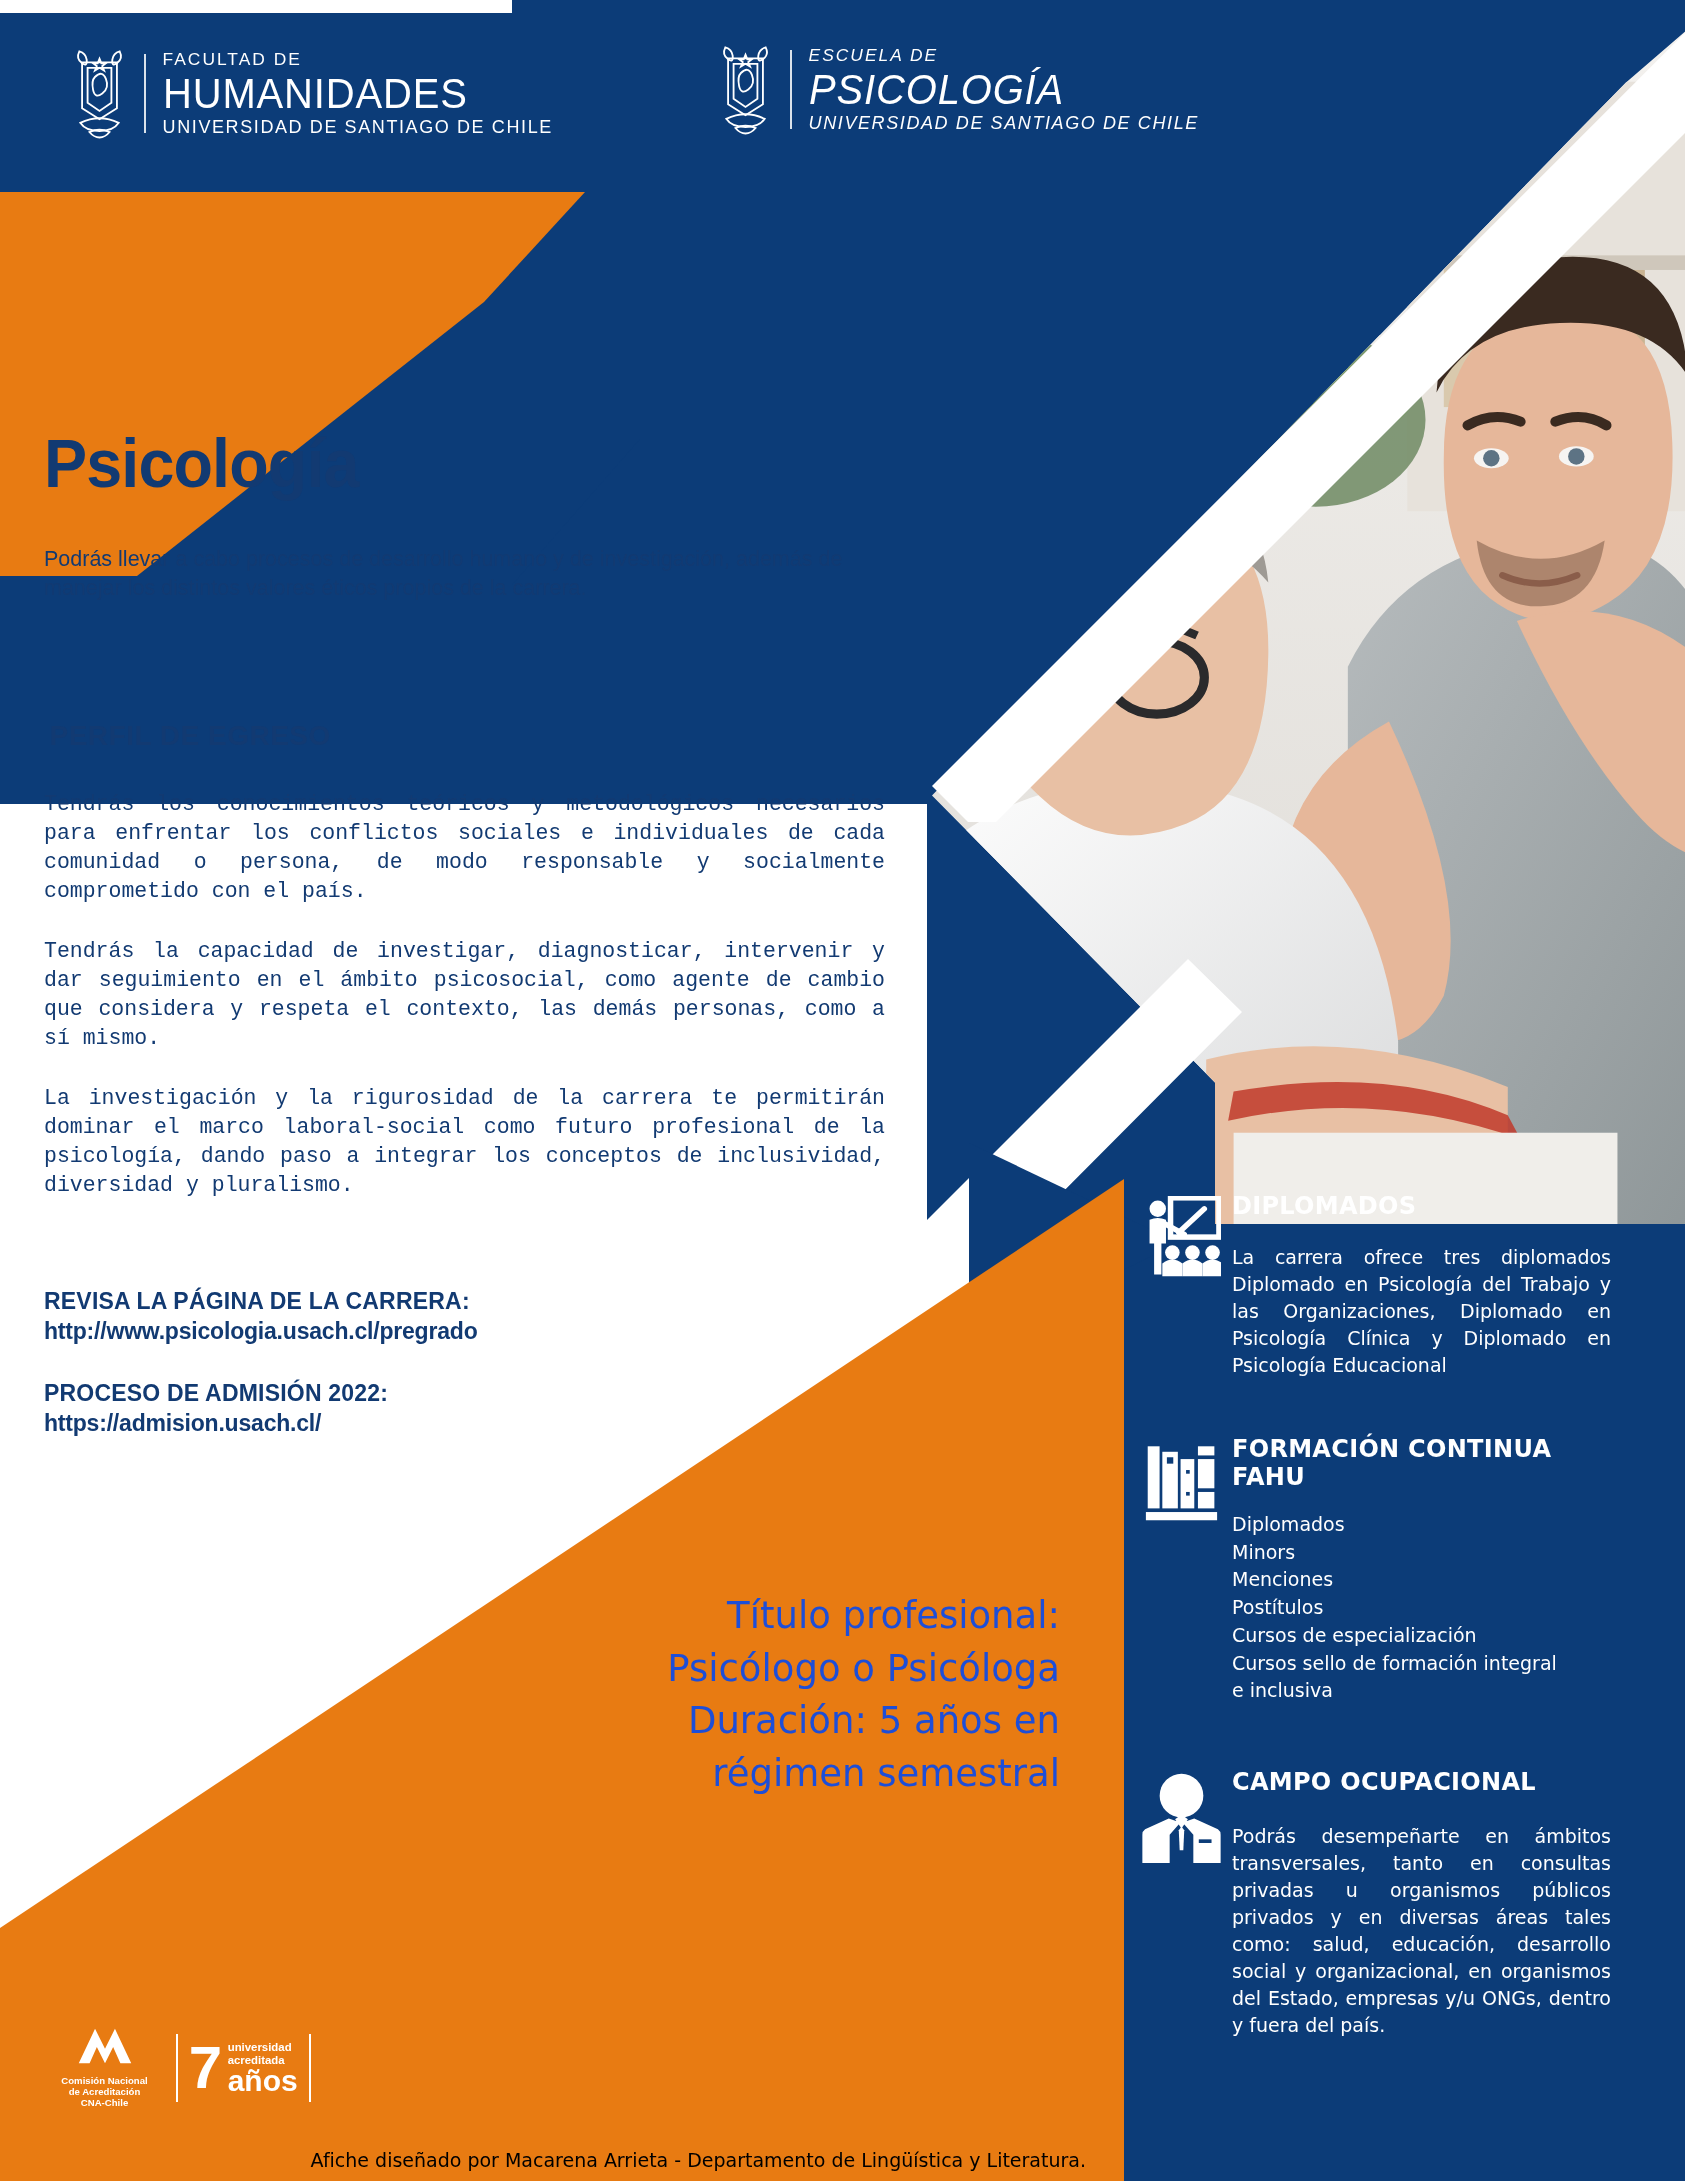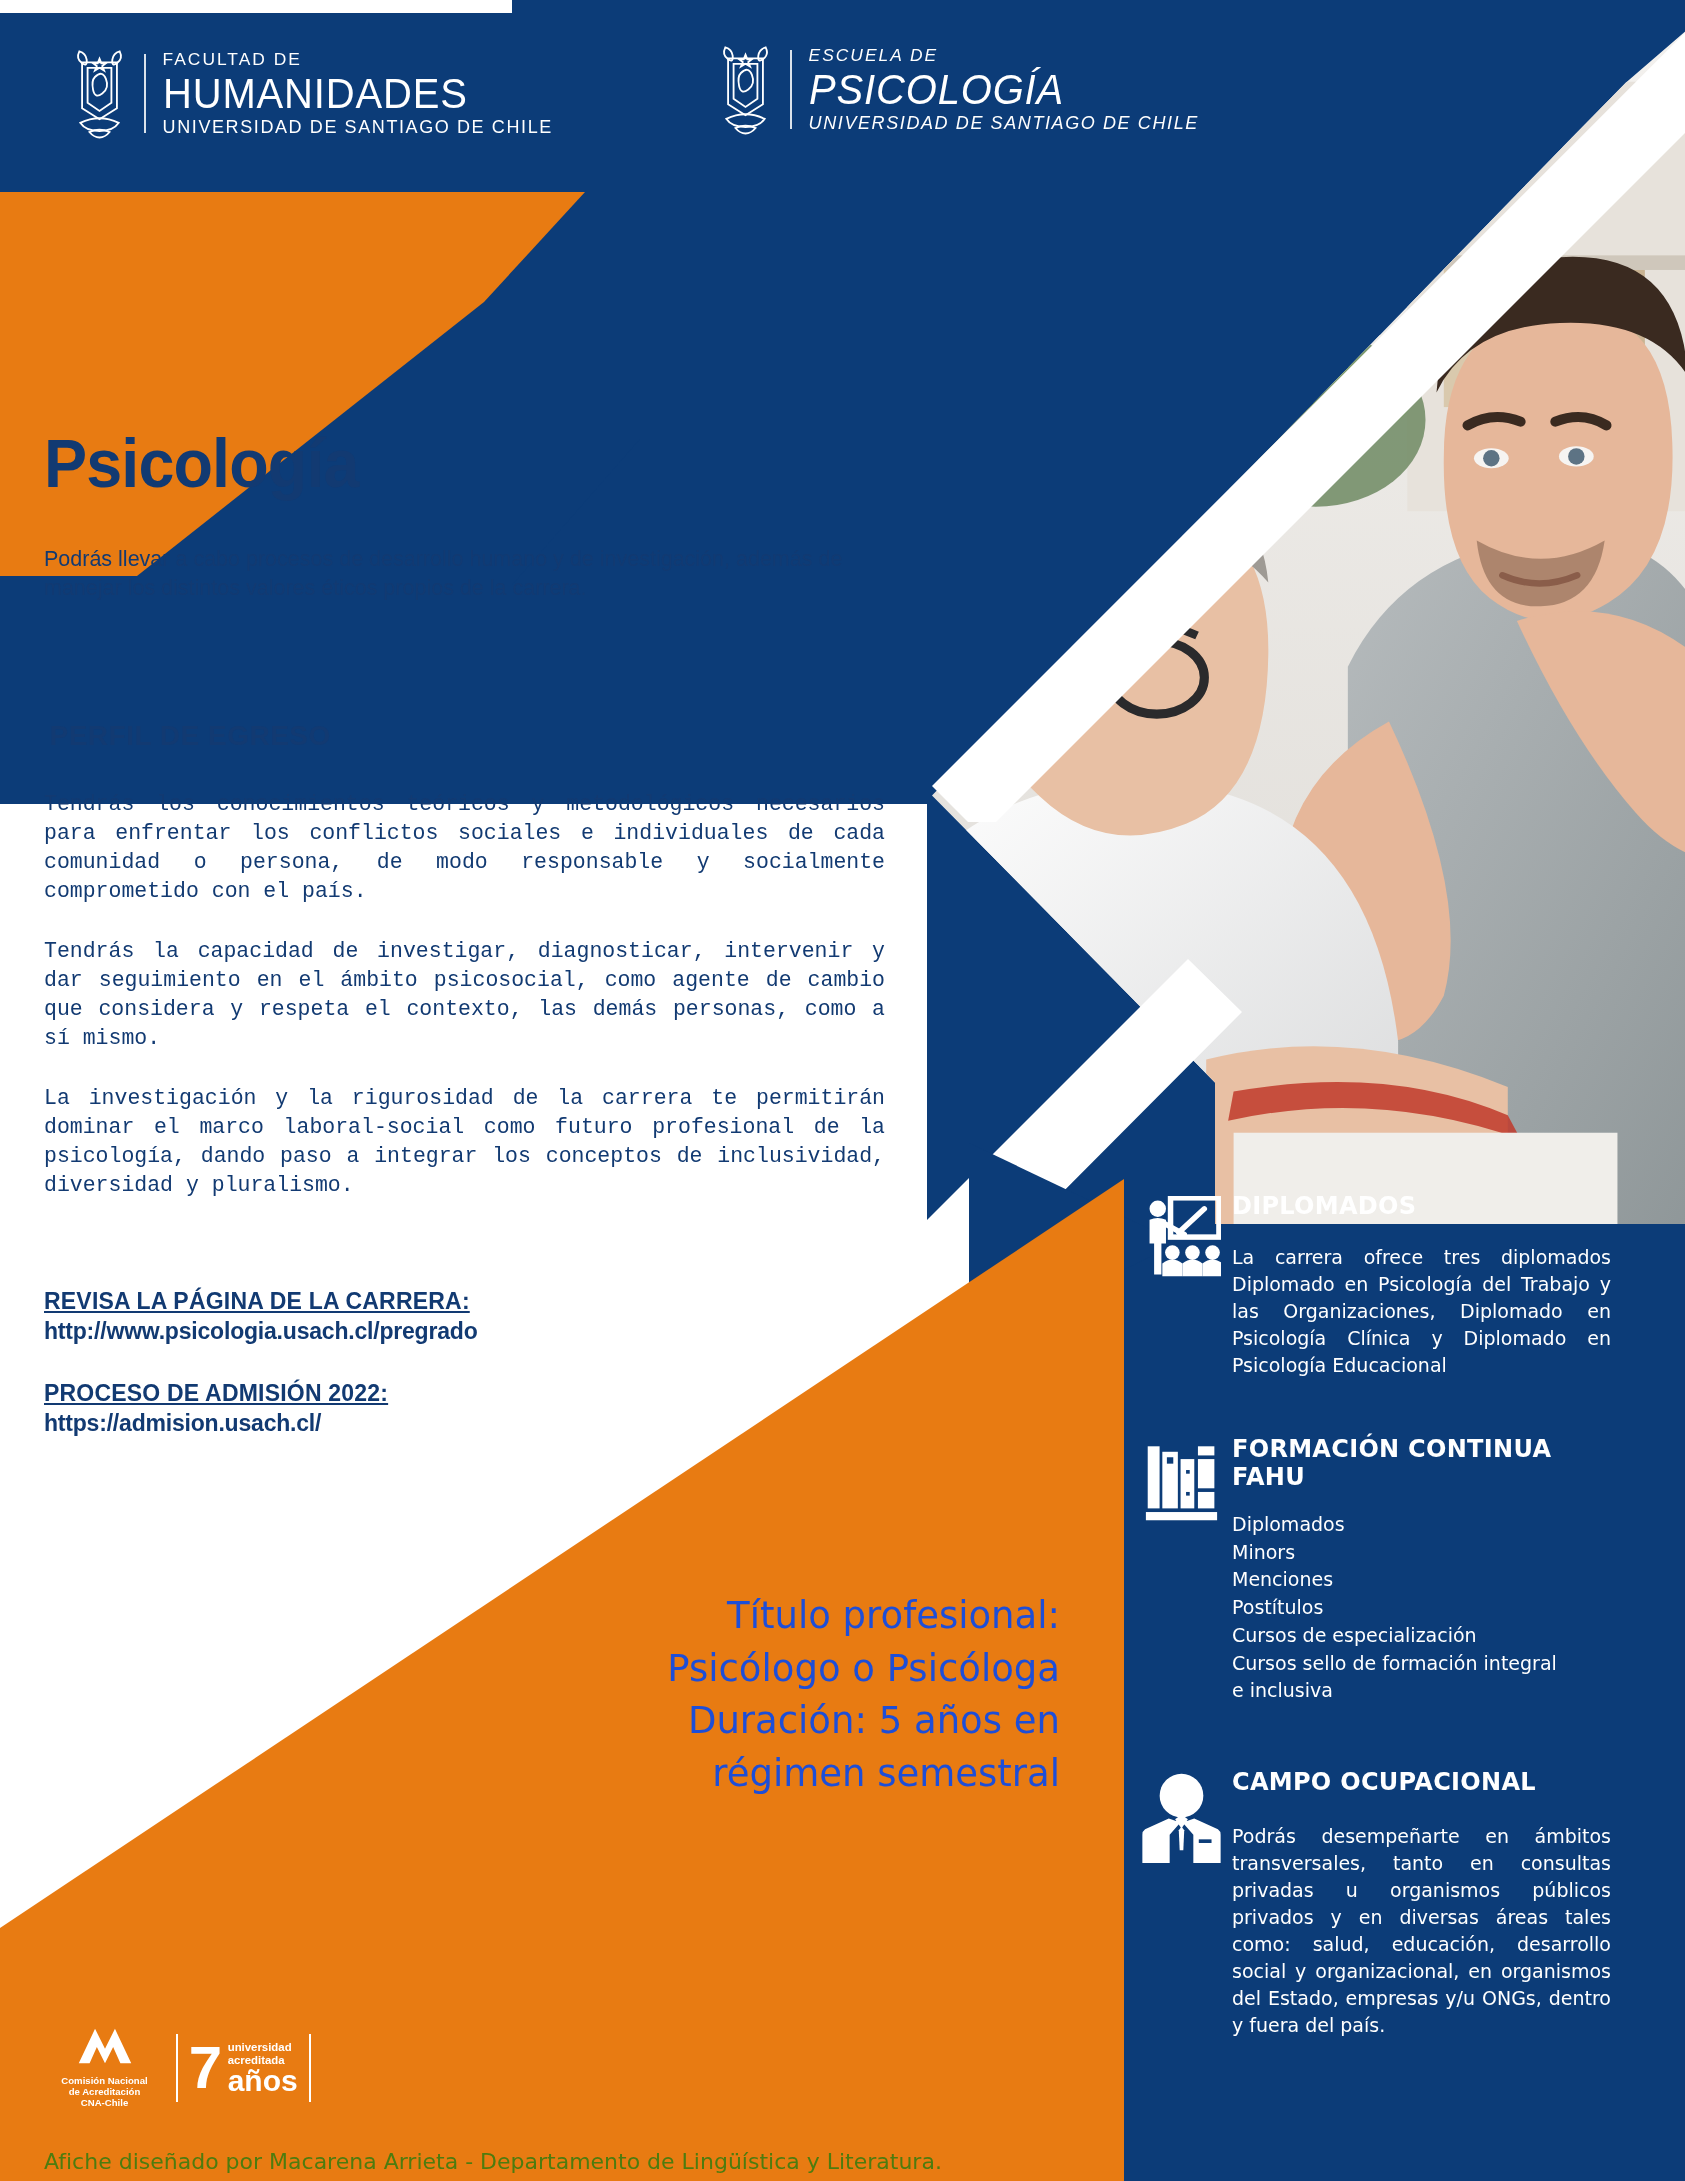--- a/index.html
+++ b/index.html
@@ -93,21 +93,21 @@
   }
   #intro{margin-bottom:0;}
   #section-heading{
     color:#123a72;font-size:28px;font-weight:700;letter-spacing:0.5px;
     margin:117px 0 38px 5.5px;
   }
   .just{text-align:justify;text-justify:inter-word;}
   .para{margin:0 0 31px 0;font-family:Liberation Mono, monospace;}
   #links-block{margin-top:88px;}
   .link-head{
-    color:#123a72;font-size:23px;font-weight:700;letter-spacing:0.2px;margin:0 0 2.7px 0;text-decoration:underline;
+    color:#123a72;font-size:23px;font-weight:700;letter-spacing:0.2px;margin:0 0 2.7px 0;
   }
   .link-url{
     color:#123a72;font-size:23px;font-weight:700;letter-spacing:-0.2px;margin:0;
   }
   .link-gap{height:35px;}
 
   
   #titulo-block{
     position:absolute;left:585px;top:1590px;width:475px;text-align:right;
     color:#1d4ed8;font-size:37px;font-weight:400;line-height:1.42;
@@ -148,22 +148,23 @@
   #years-block{display:flex;align-items:center;gap:5.5px;flex:none;}
   #years-num{font-size:60px;font-weight:700;line-height:.85;}
   #years-words{line-height:1.08;}
   #years-line1{font-size:11.4px;font-weight:700;}
   #years-line2{font-size:11.4px;font-weight:700;}
   #years-anos{font-size:30px;font-weight:700;line-height:.92;margin-top:0.9px;}
   #areas-block{line-height:1.45;padding-left:3.7px;}
   .area-line{font-size:13.2px;font-weight:700;letter-spacing:0.1px;white-space:nowrap;
     transform:scaleX(.97);transform-origin:left;}
   #credit-line{
-    margin-top:40px;font-size:22px;color:#4d7c0f;
+    margin-top:40px;font-size:19px;color:#000000;
     font-family:"DejaVu Sans","Liberation Sans",sans-serif;
+    text-align:right;
   }
 </style>
 </head>
 <body>
 
 <div class="page">
 
   <div class="shape" id="blue-top"></div>
   <div class="shape" id="white-notch"></div>
   <div class="shape" id="orange-wedge-top"></div>

